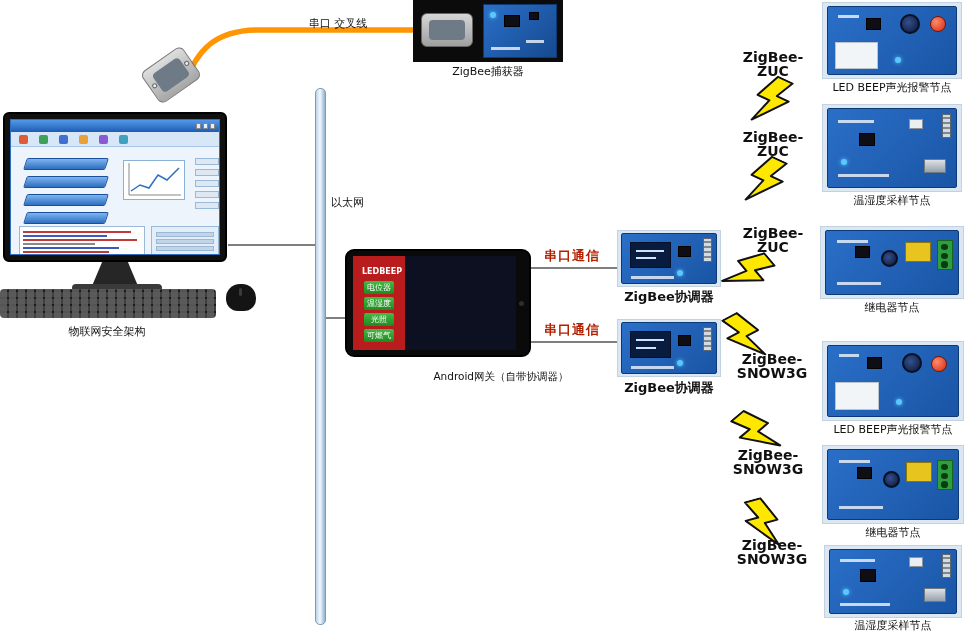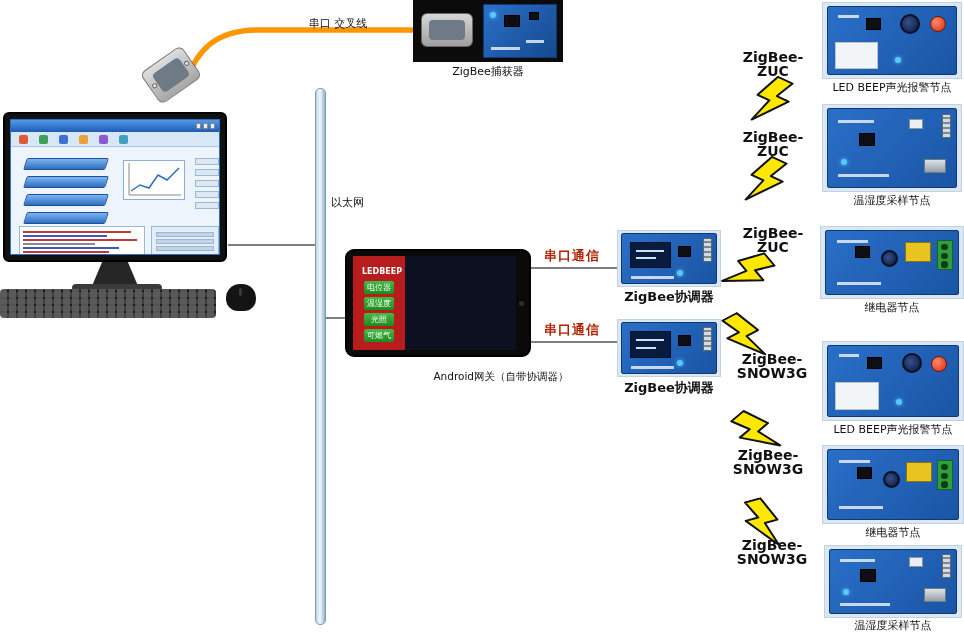--- a/index.html
+++ b/index.html
@@ -162,20 +162,21 @@
 
   <div class="db9">
     <div class="db9-face"></div>
     <div class="db9-screw" style="left:2px"></div>
     <div class="db9-screw" style="right:2px"></div>
   </div>
 
   <div class="lbl" style="left:298px;top:17px;width:80px">串口 交叉线</div>
 
   <div class="lbl" style="left:22px;top:324px;width:170px;line-height:15px">
+    <div>物联网安全架构</div>
   </div>
 
   <figure class="cap-photo">
     <div class="cap-db9">
       <div class="db9-face"></div>
     </div>
     <div class="cap-pcb">
       <div class="chip" style="left:28%;top:20%;width:16px;height:12px"></div>
       <div class="chip" style="left:62%;top:14%;width:10px;height:8px"></div>
       <div class="silk" style="left:10%;bottom:14%;width:40%;height:3px"></div>

